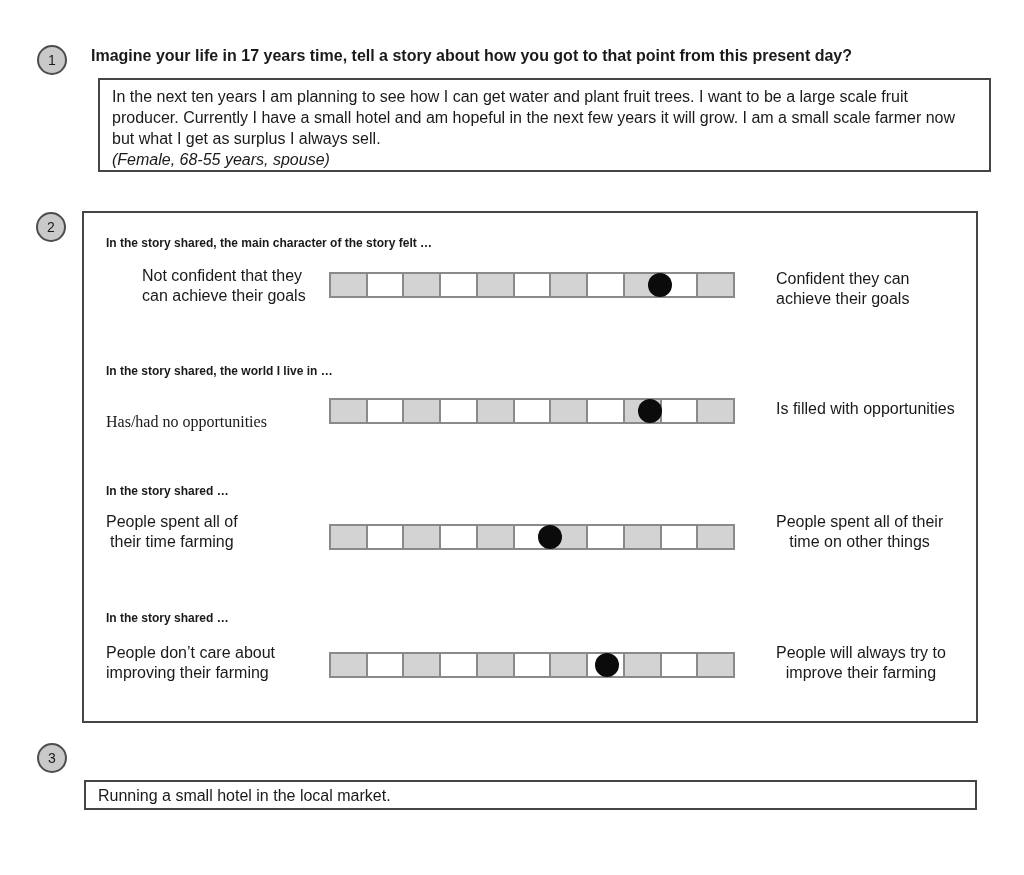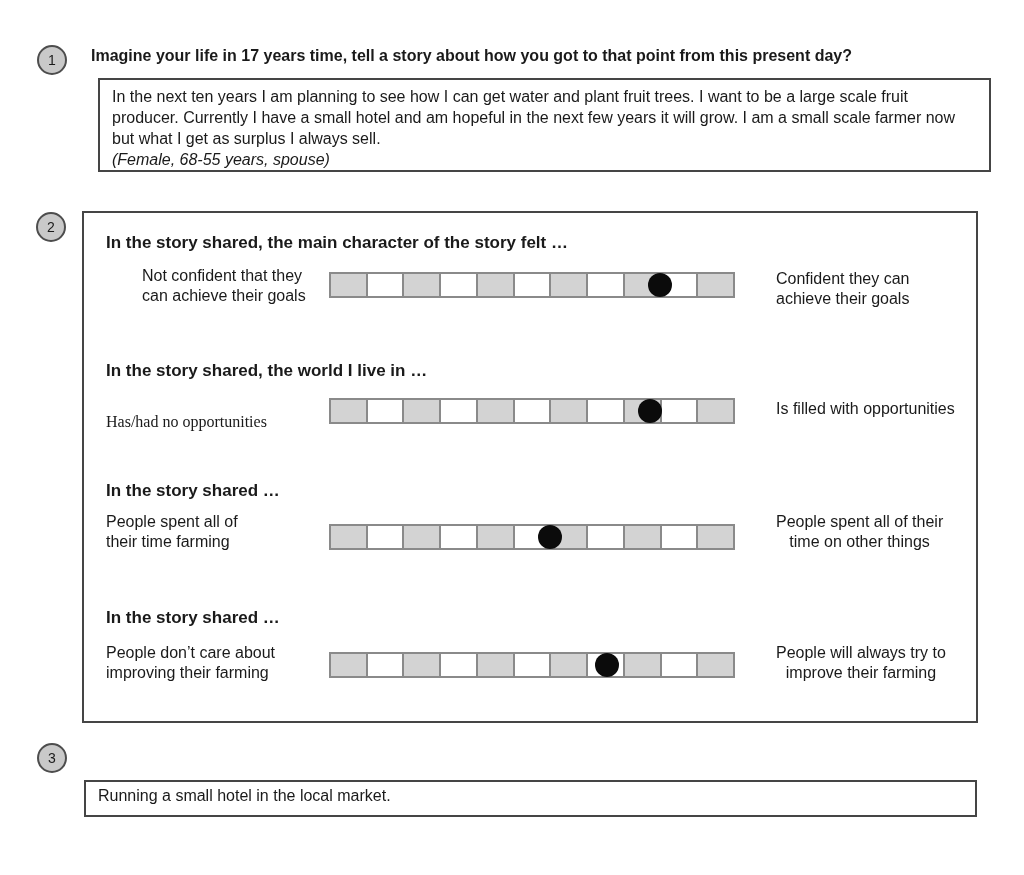--- a/index.html
+++ b/index.html
@@ -33,53 +33,53 @@
     position: absolute;
     border: 2px solid #454545;
     box-sizing: border-box;
     font-size: 16px;
     line-height: 21px;
     background: #ffffff;
   }
   #box1 { left: 84px; top: 78px; width: 893px; height: 94px; padding: 6px 16px 0 12px; margin-left: 14px; }
   #box1 p { margin: 0; }
   #box1 .meta { font-style: italic; }
-  #box3 { left: 84px; top: 780px; width: 893px; height: 37px; padding: 3px 16px 0 12px; }
+  #box3 { left: 84px; top: 780px; width: 893px; height: 30px; padding: 3px 16px 0 12px; }
 
   #box2 {
     position: absolute;
     left: 82px; top: 211px;
     width: 896px; height: 512px;
     border: 2px solid #454545;
     box-sizing: border-box;
     background: #ffffff;
   }
   .scale-prompt {
     position: absolute;
     left: 22px;
     font-weight: bold;
-    font-size: 17px;
+    font-size: 12px;
     line-height: 20px;
     white-space: nowrap;
   }
   .p0 { top: 20px; }
   .p1 { top: 148px; }
   .p2 { top: 268px; }
   .p3 { top: 395px; }
   .scale-label {
     position: absolute;
     font-size: 16px;
     line-height: 20px;
     white-space: pre-line;
   }
   .scale-label.left { left: 22px; }
   .scale-label.right { left: 692px; text-align: center; }
   .sl0 { top: 53px; margin-left: 36px; }  .sr0 { top: 56px; }
   .sl1 { top: 199px; font-family: Liberation Serif, serif; } .sr1 { top: 186px; }
-  .sl2 { top: 299px; } .sr2 { top: 299px; }
+  .sl2 { top: 299px; text-align: center; } .sr2 { top: 299px; }
   .sl3 { top: 430px; } .sr3 { top: 430px; }
   .scale-bar {
     position: absolute;
     left: 245px;
     width: 406px; height: 26px;
     border: 2px solid #8a8a8a;
     box-sizing: border-box;
     display: flex;
     background: #ffffff;
   }

